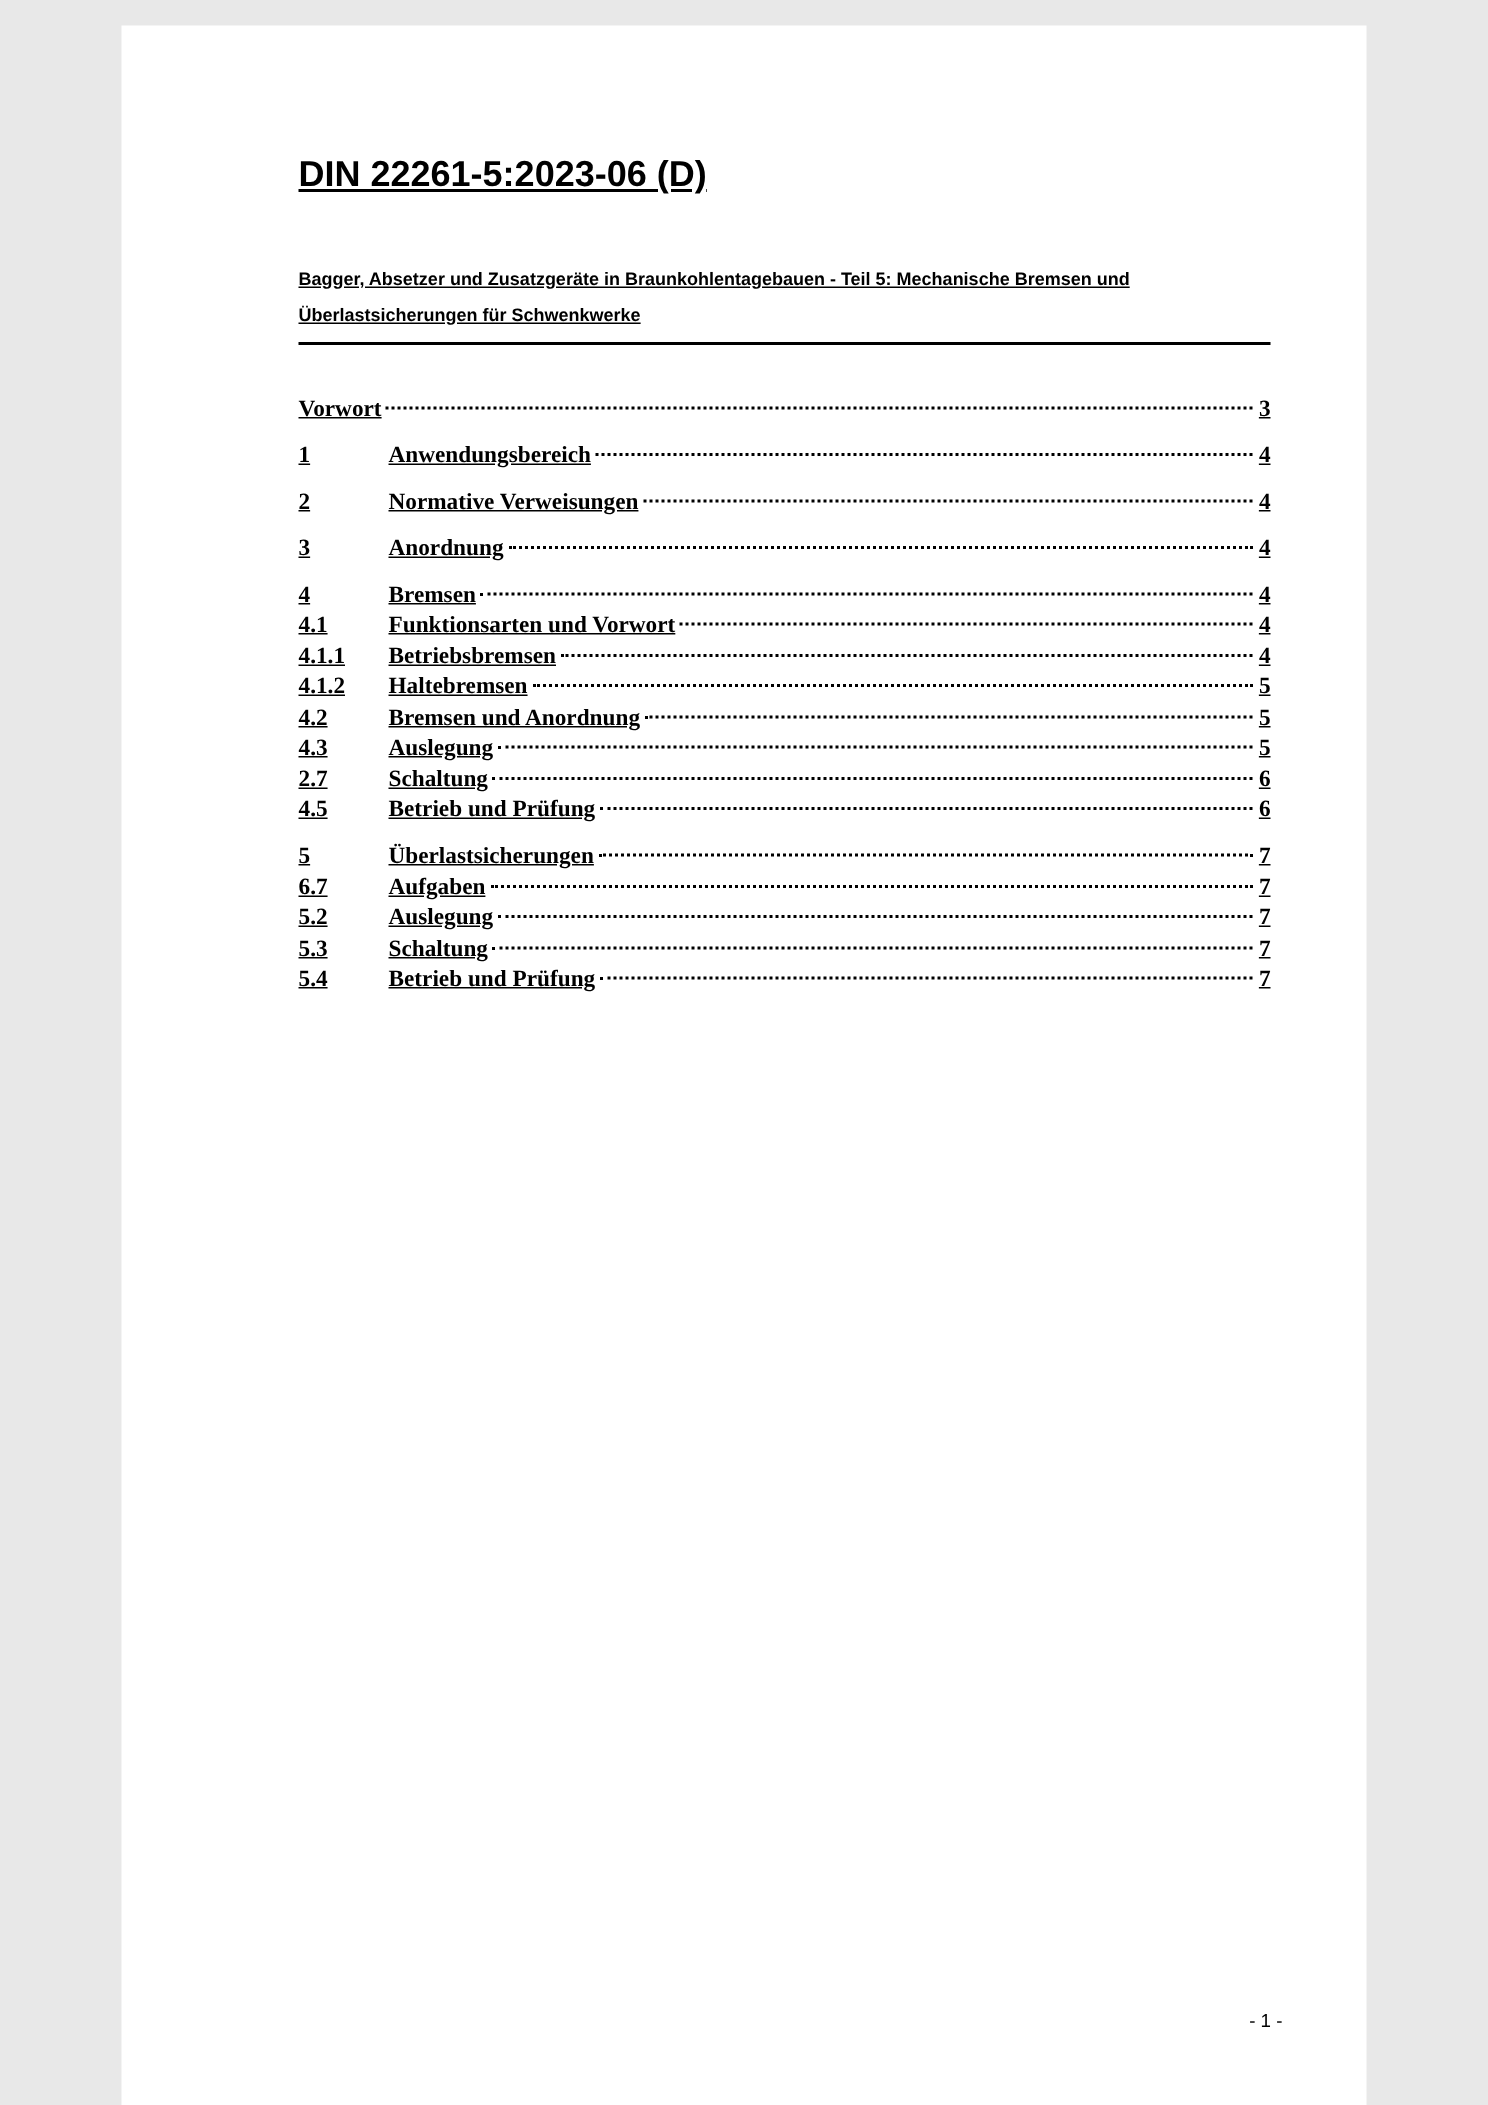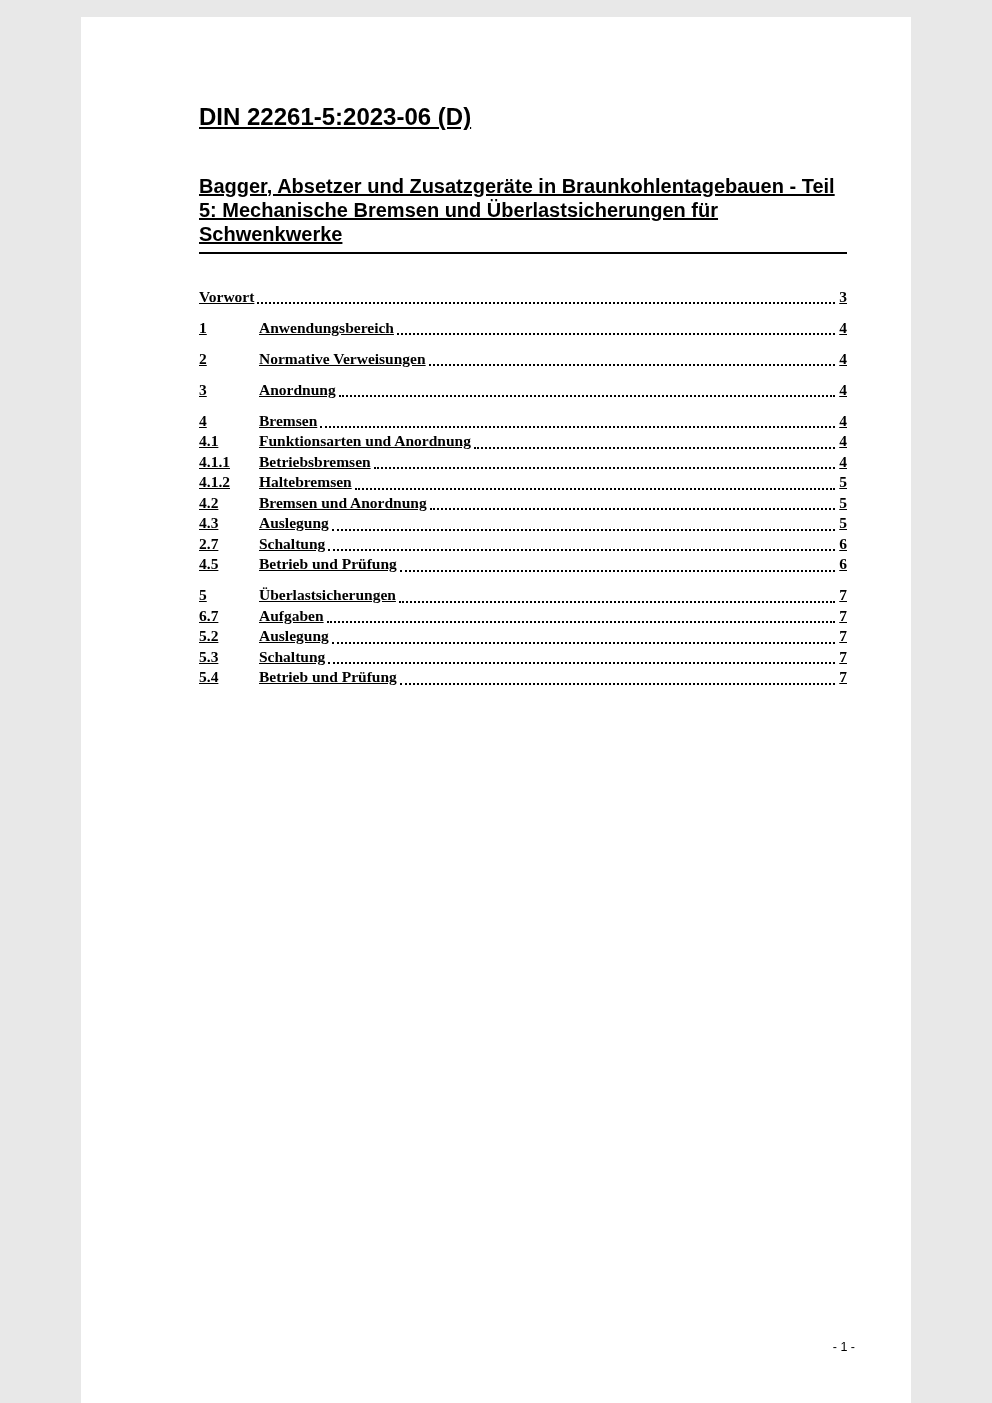--- a/index.html
+++ b/index.html
@@ -16,21 +16,21 @@
     overflow: hidden;
     text-decoration: underline;
   }
   .doc-number {
     font-size: 24px;
     font-weight: bold;
     line-height: 1.2;
   }
   .doc-title {
     margin-top: 42px;
-    font-size: 20px;
+    font-size: 12px;
     font-weight: bold;
     line-height: 24px;
     padding-bottom: 6px;
     border-bottom: 2px solid #000000;
   }
   .toc-header {
     margin-top: 38px;
     display: flex;
     justify-content: space-between;
     align-items: flex-end;
@@ -46,21 +46,21 @@
     padding-bottom: 3px;
   }
   .toc-list {
     margin-top: 33px;
     font-family: "Liberation Serif", serif;
     font-weight: bold;
     font-size: 15.5px;
   }
   .toc-row {
     display: flex;
-    align-items: flex-end;
+    align-items: center;
     line-height: 20.5px;
     height: 20.5px;
   }
   .toc-row.chapter { margin-top: 10.5px; }
   .toc-row:first-child { margin-top: 0; }
   .toc-num {
     flex: 0 0 60px;
   }
   .toc-label {
     flex: 0 0 auto;
@@ -128,21 +128,21 @@
 
   <div class="toc-row chapter">
     <span class="toc-num">4</span>
     <span class="toc-label">Bremsen</span>
     <span class="toc-leader"></span>
     <span class="toc-page">4</span>
   </div>
 
   <div class="toc-row sub">
     <span class="toc-num">4.1</span>
-    <span class="toc-label">Funktionsarten und Anordnung</span>
+    <span class="toc-label">Funktionsarten und Vorwort</span>
     <span class="toc-leader"></span>
     <span class="toc-page">4</span>
   </div>
 
   <div class="toc-row sub">
     <span class="toc-num">4.1.1</span>
     <span class="toc-label">Betriebsbremsen</span>
     <span class="toc-leader"></span>
     <span class="toc-page">4</span>
   </div>

